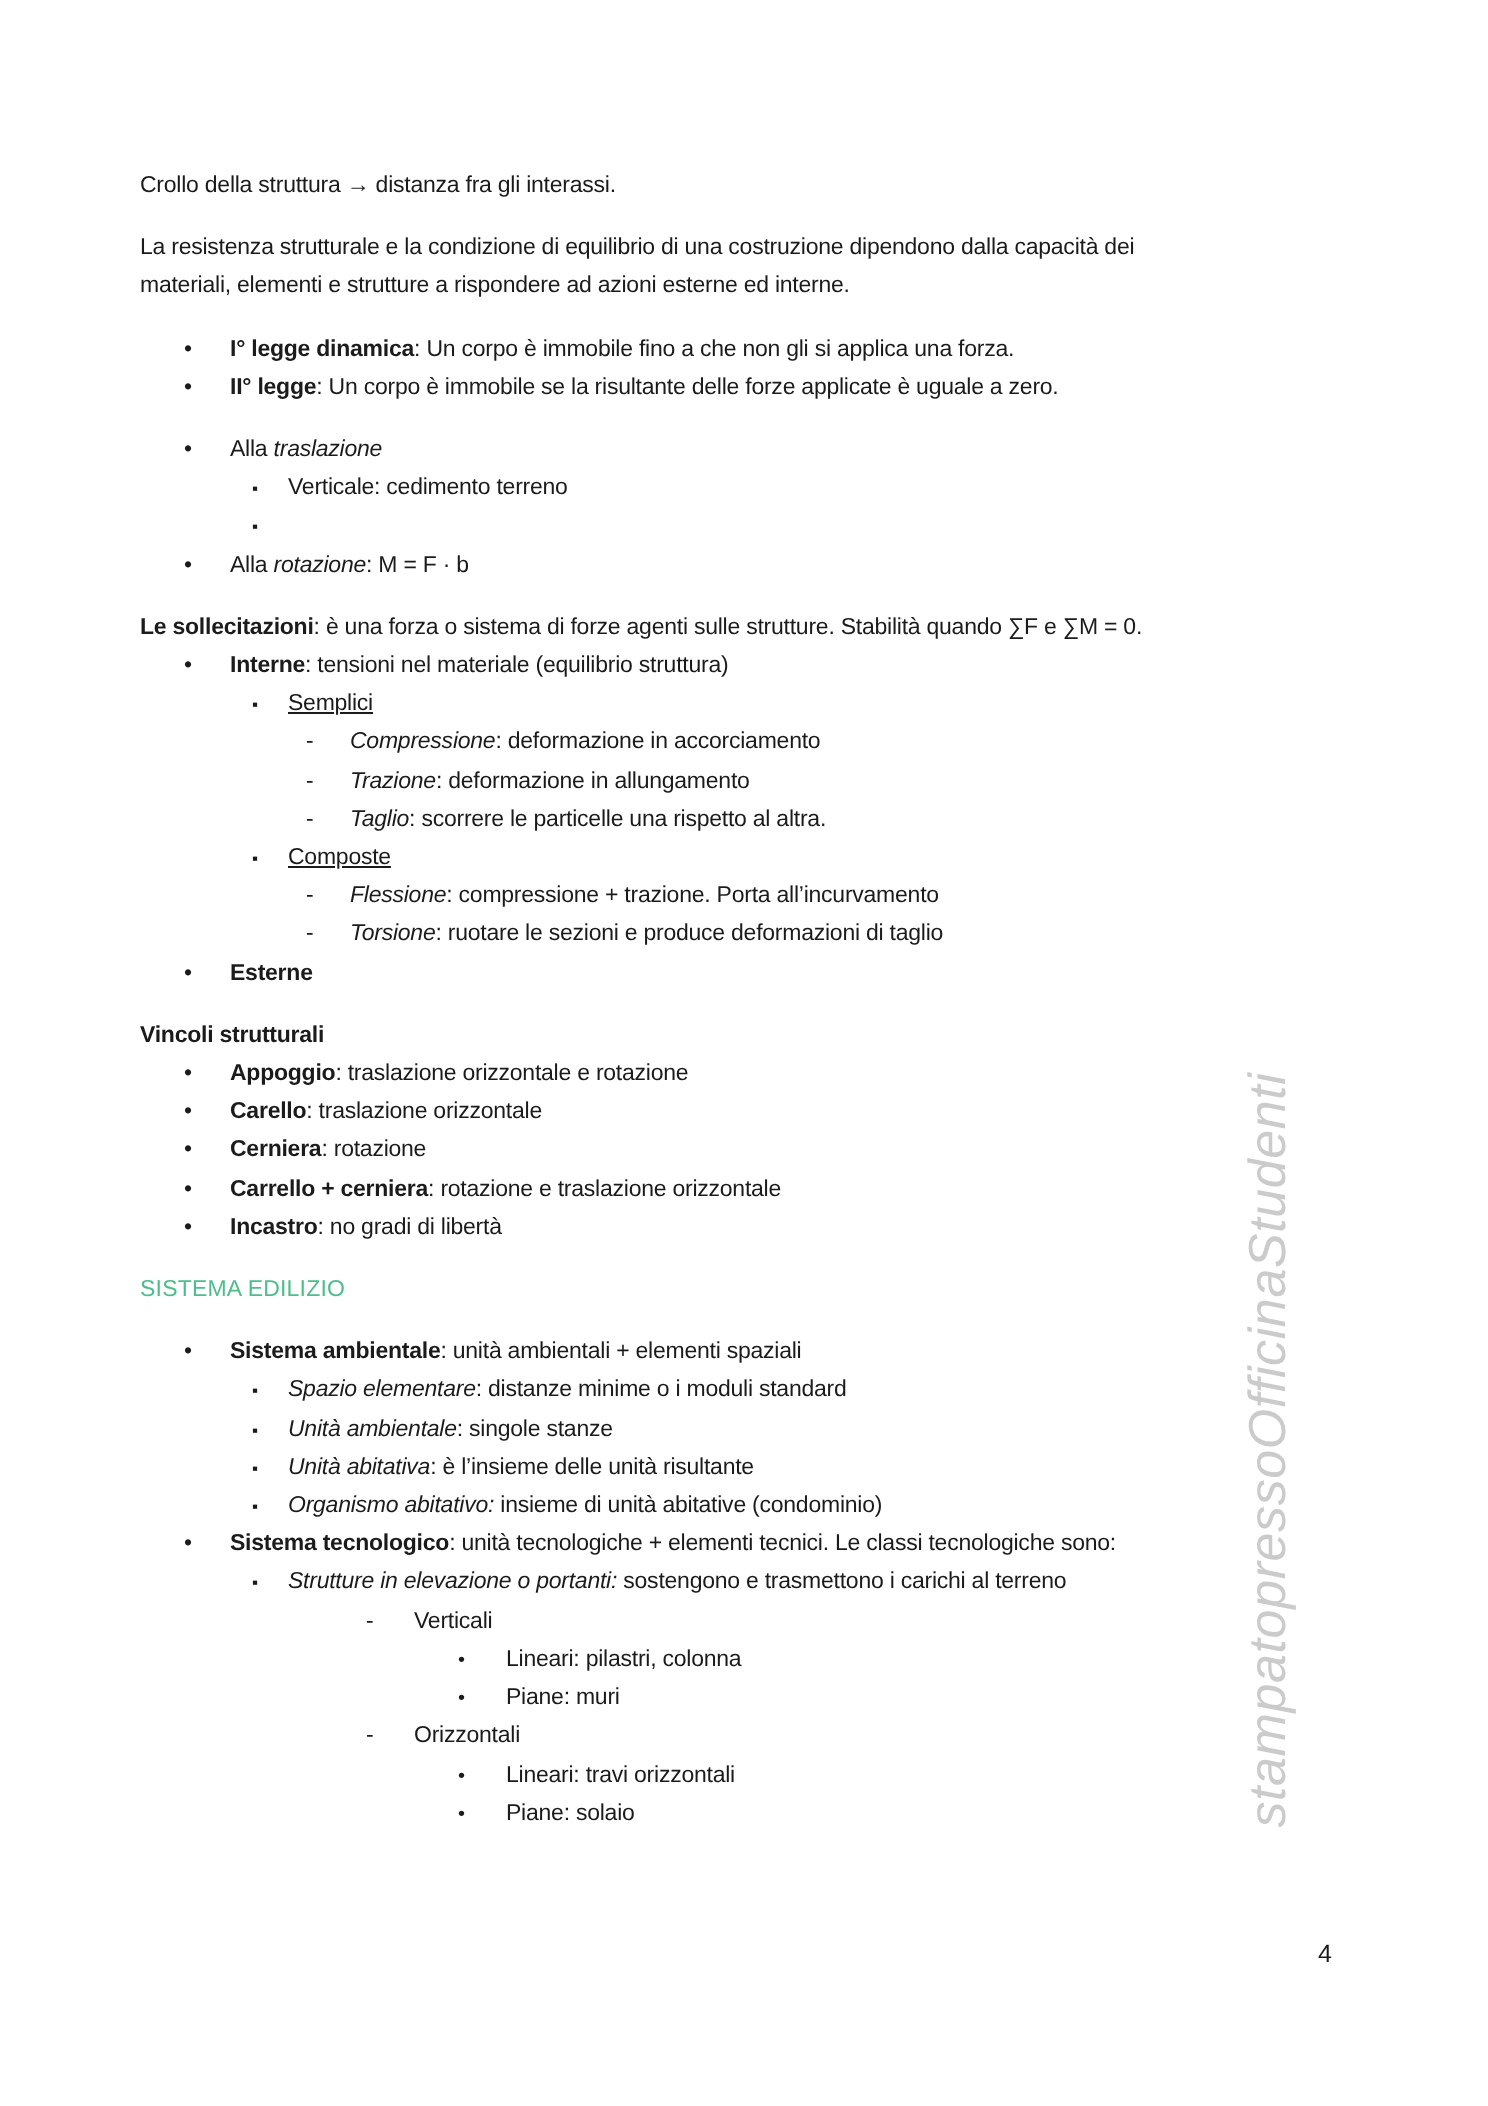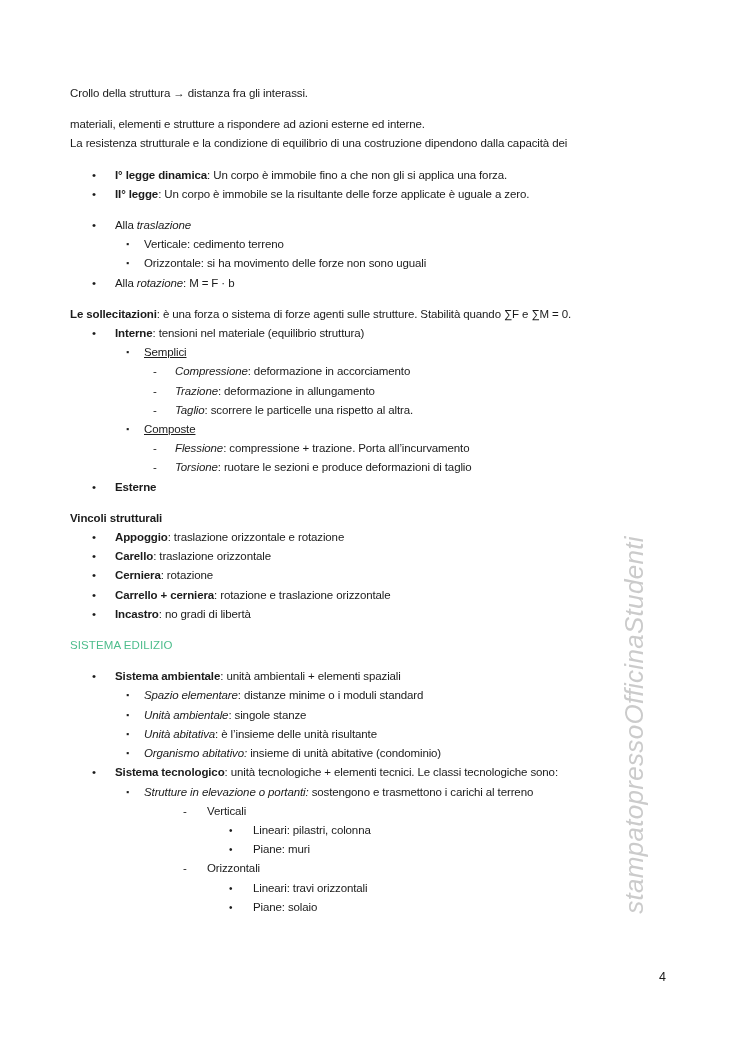--- a/index.html
+++ b/index.html
@@ -67,29 +67,29 @@
     line-height: 19px;
   }
 </style>
 </head>
 <body>
 
 <div class="page">
   <div class="content">
       <div class="line para"><span class="run">Crollo della struttura → distanza fra gli interassi.</span></div>
       <div class="line spacer"></div>
+      <div class="line para"><span class="run">La resistenza strutturale e la condizione di equilibrio di una costruzione dipendono dalla capacità dei</span></div>
       <div class="line para"><span class="run">materiali, elementi e strutture a rispondere ad azioni esterne ed interne.</span></div>
-      <div class="line para"><span class="run">La resistenza strutturale e la condizione di equilibrio di una costruzione dipendono dalla capacità dei</span></div>
       <div class="line spacer"></div>
       <div class="line b1"><span class="marker">•</span><span class="run bold">I° legge dinamica</span><span class="run">: Un corpo è immobile fino a che non gli si applica una forza.</span></div>
       <div class="line b1"><span class="marker">•</span><span class="run bold">II° legge</span><span class="run">: Un corpo è immobile se la risultante delle forze applicate è uguale a zero.</span></div>
       <div class="line spacer"></div>
       <div class="line b1"><span class="marker">•</span><span class="run">Alla </span><span class="run italic">traslazione</span></div>
       <div class="line b2"><span class="marker">▪</span><span class="run">Verticale: cedimento terreno</span></div>
-      <div class="line b2"><span class="marker">▪</span><span class="run">Orizzontale: si ha movimento delle forze non sono uguali</span></div>
+      <div class="line b2"><span class="marker">▪</span></div>
       <div class="line b1"><span class="marker">•</span><span class="run">Alla </span><span class="run italic">rotazione</span><span class="run">: M = F · b</span></div>
       <div class="line spacer"></div>
       <div class="line para"><span class="run bold">Le sollecitazioni</span><span class="run">: è una forza o sistema di forze agenti sulle strutture. Stabilità quando ∑F e ∑M = 0.</span></div>
       <div class="line b1"><span class="marker">•</span><span class="run bold">Interne</span><span class="run">: tensioni nel materiale (equilibrio struttura)</span></div>
       <div class="line b2"><span class="marker">▪</span><span class="run underline">Semplici</span></div>
       <div class="line b3"><span class="marker">-</span><span class="run italic">Compressione</span><span class="run">: deformazione in accorciamento</span></div>
       <div class="line b3"><span class="marker">-</span><span class="run italic">Trazione</span><span class="run">: deformazione in allungamento</span></div>
       <div class="line b3"><span class="marker">-</span><span class="run italic">Taglio</span><span class="run">: scorrere le particelle una rispetto al altra.</span></div>
       <div class="line b2"><span class="marker">▪</span><span class="run underline">Composte</span></div>
       <div class="line b3"><span class="marker">-</span><span class="run italic">Flessione</span><span class="run">: compressione + trazione. Porta all’incurvamento</span></div>

